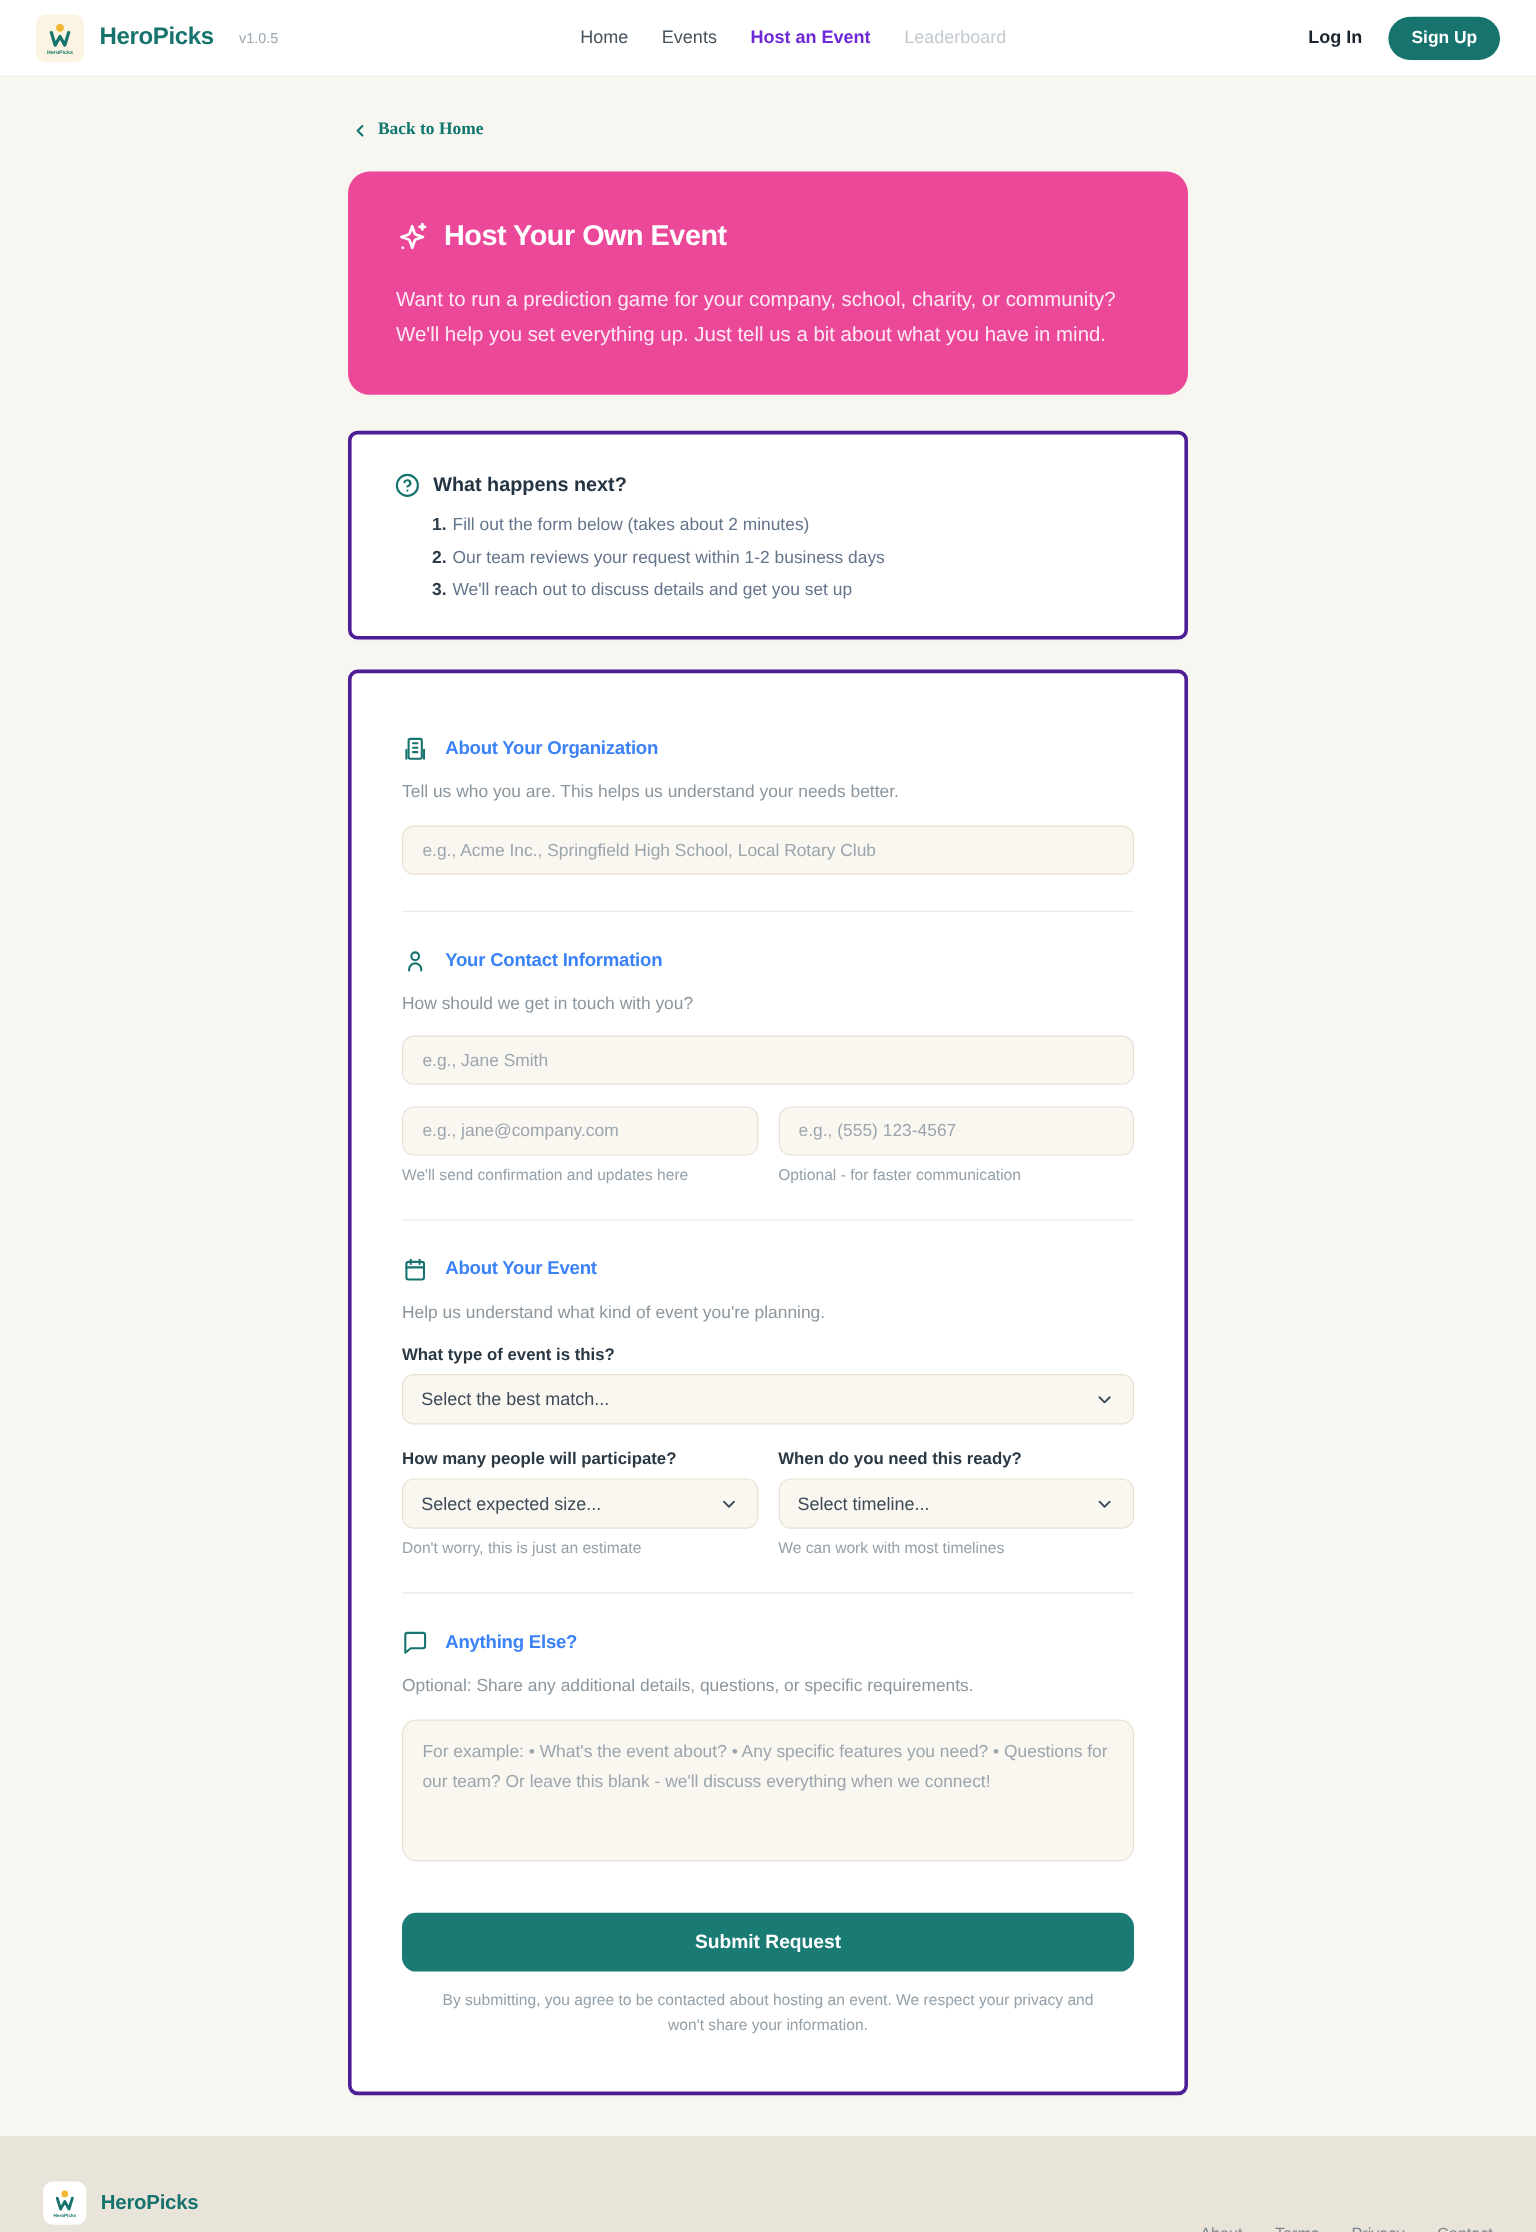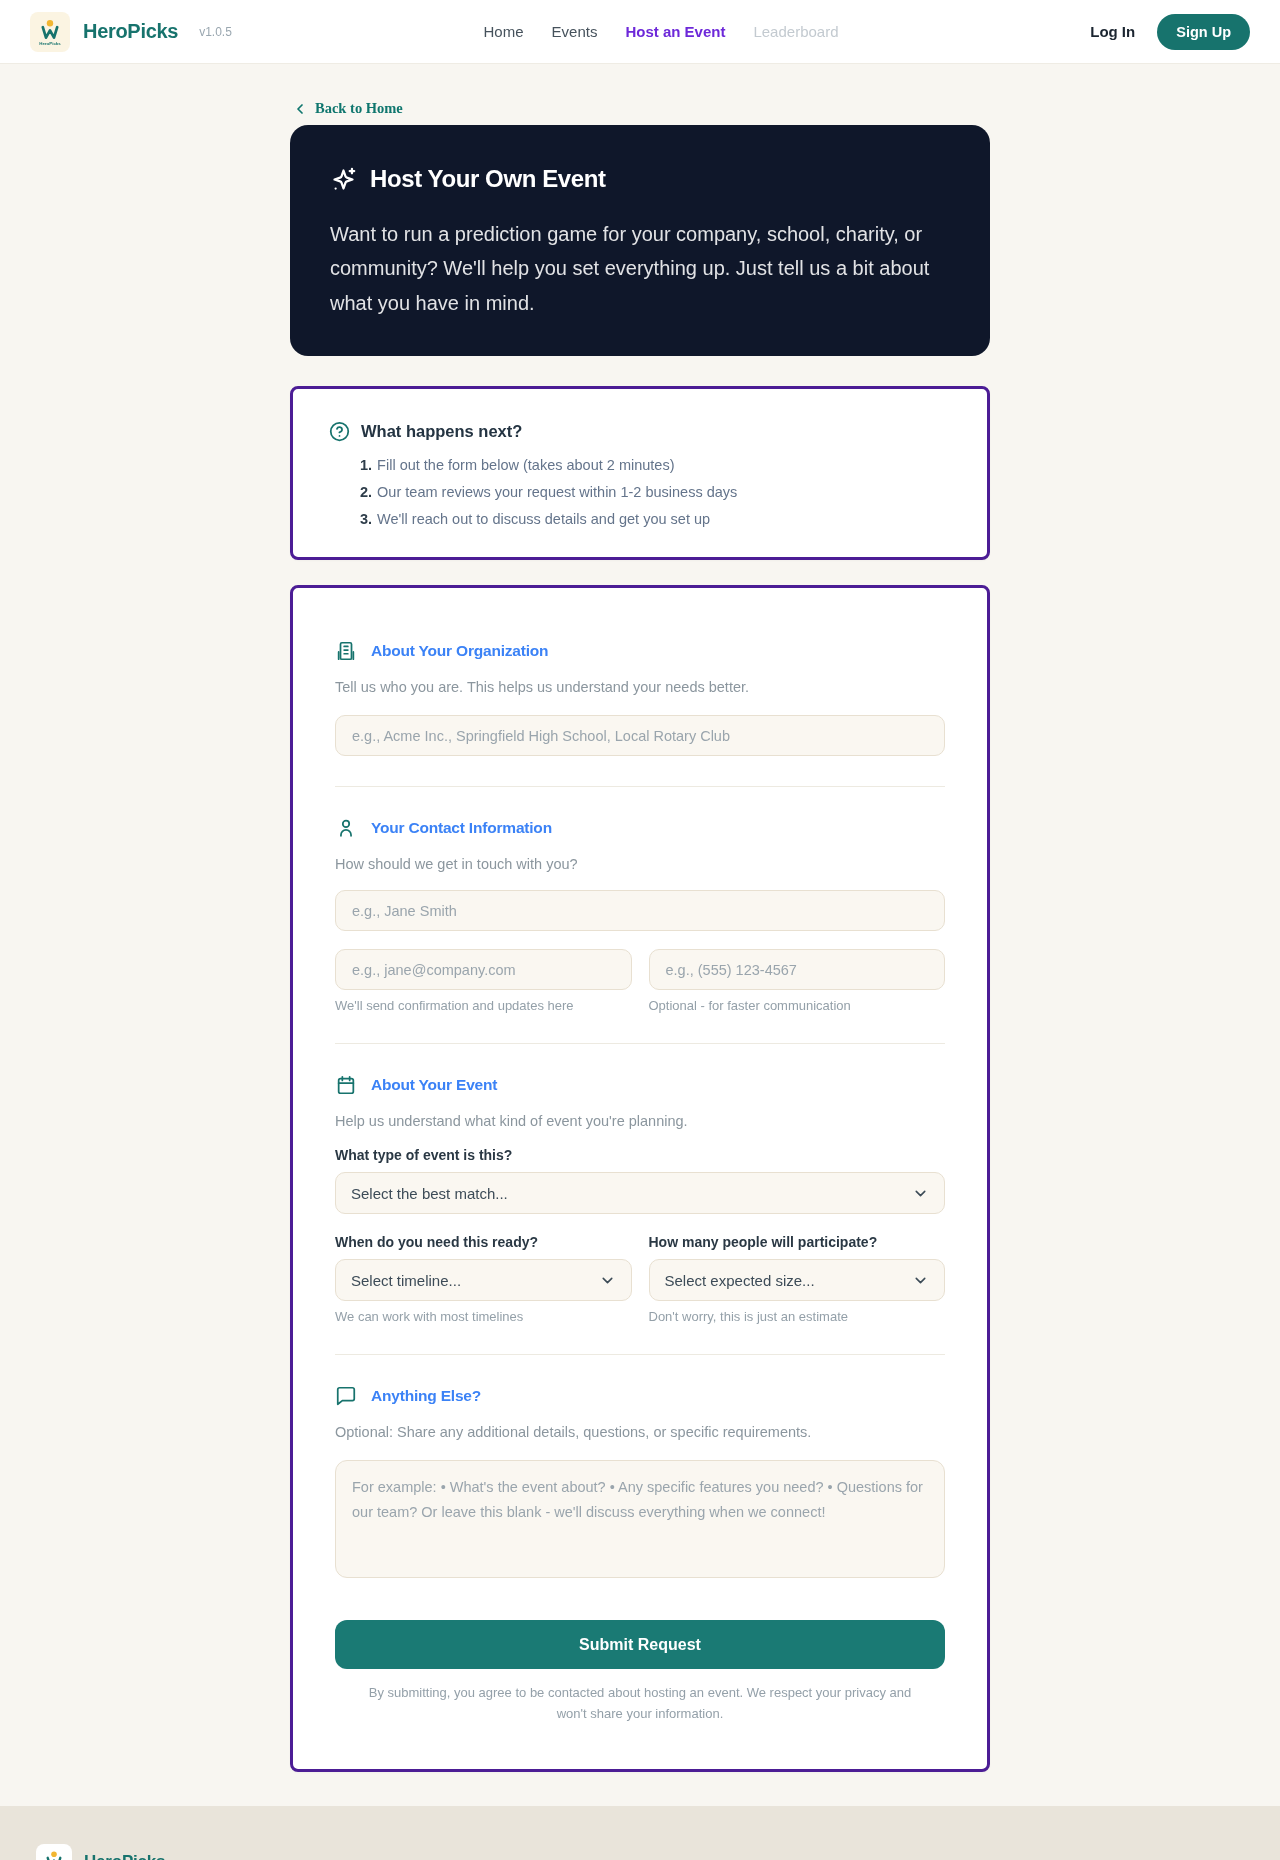--- a/index.html
+++ b/index.html
@@ -22,24 +22,24 @@
   .login { font-size:15px; font-weight:bold; color:#1b2530; cursor:pointer; }
   .signup { background:#17736d; color:#fff; font-size:14.5px; font-weight:bold;
             border:none; border-radius:18px; padding:10px 19px; cursor:pointer; }
 
   
   .shell { width:700px; margin:0 auto; padding-top:36px; padding-bottom:34px; }
 
   .backrow { display:flex; align-items:center; gap:7px; color:#0f766e;
              font-size:14.5px; font-weight:bold; cursor:pointer; margin-left:2px;font-family:Liberation Serif, serif; }
 
-  .hero { margin-top:8px; background:#0f172a; border-radius:18px; padding:40px 40px 36px; }
+  .hero { margin-top:26px; background:#ec4899; border-radius:18px; padding:40px 40px 36px; }
   .hero-titlerow { display:flex; align-items:center; gap:13px; }
   .hero h1 { color:#ffffff; font-size:24px; font-weight:bold; letter-spacing:-0.4px; }
-  .hero p { margin-top:24px; color:rgba(255,255,255,0.88); font-size:20px; line-height:1.72; max-width:645px; }
+  .hero p { margin-top:24px; color:rgba(255,255,255,0.88); font-size:17px; line-height:1.72; max-width:645px; }
 
   .card { background:#ffffff; border:3px solid #4c1d95; border-radius:8px;
           box-shadow:0 1px 2px rgba(40,40,30,0.03); }
   .steps { margin-top:30px; padding:32px 36px 30px; }
   .steps-titlerow { display:flex; align-items:center; gap:11px; }
   .steps-title { font-size:16.5px; font-weight:bold; color:#243442; }
   .steps ol { list-style:none; margin:15px 0 0 31px; }
   .steps li { font-size:14.5px; color:#64748b; margin-top:11px; }
   .steps li b { color:#2e3d4a; margin-right:5px; }
 
@@ -223,42 +223,42 @@
       <span class="val">Select the best match...</span>
       <span>
         <svg width="17" height="17" viewBox="0 0 24 24" fill="none" stroke="#3c4b57" stroke-width="2.2" stroke-linecap="round" stroke-linejoin="round">
             <polyline points="6 9 12 15 18 9"></polyline>
           </svg>
       </span>
     </div>
 
     <div class="two-col mt20">
       <div>
+        <div class="q-label">How many people will participate?</div>
+        <div class="selectbox">
+          <span class="val">Select expected size...</span>
+          <span>
+            <svg width="17" height="17" viewBox="0 0 24 24" fill="none" stroke="#3c4b57" stroke-width="2.2" stroke-linecap="round" stroke-linejoin="round">
+                <polyline points="6 9 12 15 18 9"></polyline>
+              </svg>
+          </span>
+        </div>
+        <div class="helper">Don't worry, this is just an estimate</div>
+      </div>
+      <div>
         <div class="q-label">When do you need this ready?</div>
         <div class="selectbox">
           <span class="val">Select timeline...</span>
           <span>
             <svg width="17" height="17" viewBox="0 0 24 24" fill="none" stroke="#3c4b57" stroke-width="2.2" stroke-linecap="round" stroke-linejoin="round">
                 <polyline points="6 9 12 15 18 9"></polyline>
               </svg>
           </span>
         </div>
         <div class="helper">We can work with most timelines</div>
-      </div>
-      <div>
-        <div class="q-label">How many people will participate?</div>
-        <div class="selectbox">
-          <span class="val">Select expected size...</span>
-          <span>
-            <svg width="17" height="17" viewBox="0 0 24 24" fill="none" stroke="#3c4b57" stroke-width="2.2" stroke-linecap="round" stroke-linejoin="round">
-                <polyline points="6 9 12 15 18 9"></polyline>
-              </svg>
-          </span>
-        </div>
-        <div class="helper">Don't worry, this is just an estimate</div>
       </div>
     </div>
 
     <div class="divider"></div>
 
     
     <div class="sec-titlerow">
       <span>
         <svg width="22" height="22" viewBox="0 0 24 24" fill="none" stroke="#17736d" stroke-width="1.9" stroke-linecap="round" stroke-linejoin="round">
           <path d="M21 15a2 2 0 0 1-2 2H8l-5 4V5a2 2 0 0 1 2-2h14a2 2 0 0 1 2 2z"></path>

